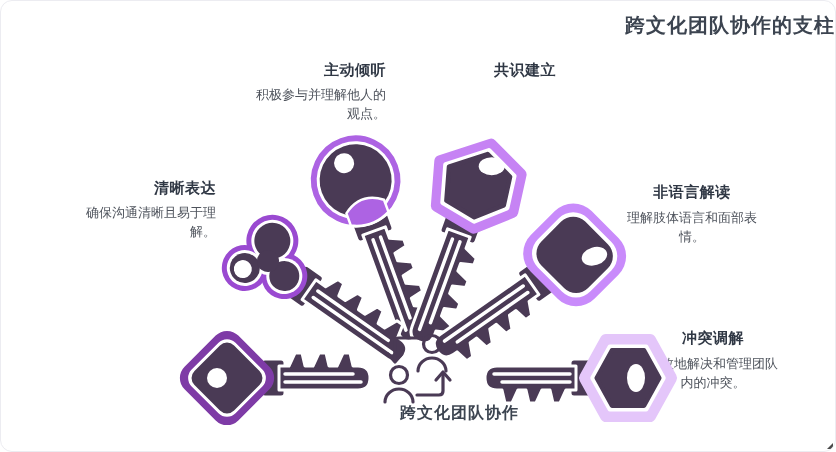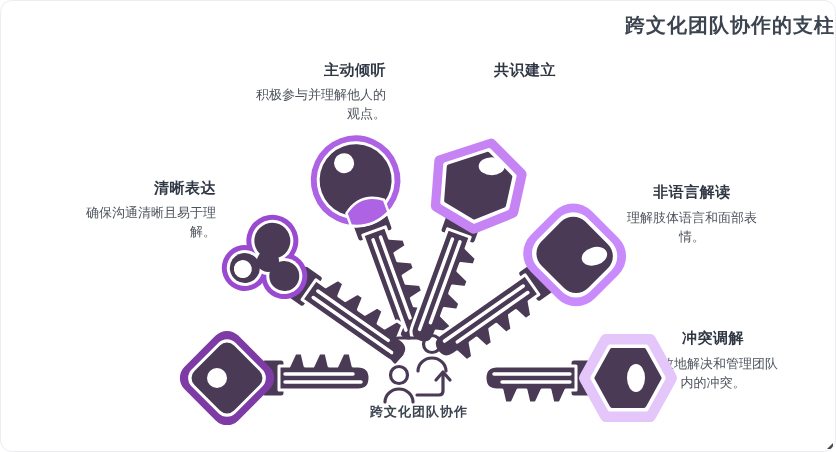--- a/index.html
+++ b/index.html
@@ -28,22 +28,22 @@
   .khole{fill:#fff;}
   .kslot{stroke:#fff;stroke-width:3.5;fill:none;stroke-linecap:round;}
   .rimline{fill:var(--rim,#a855f7);stroke:var(--rim,#a855f7);stroke-linejoin:round;}
   .whiteline{fill:#fff;stroke:#fff;stroke-linejoin:round;}
   .bodyline{fill:var(--key_body,#4a3a55);stroke:var(--key_body,#4a3a55);stroke-linejoin:round;}
 
   .center-icon{position:absolute;left:381px;top:328px;width:74px;height:76px;}
   .center-icon svg{display:block;}
   .cstroke{stroke:var(--key_body,#4a3a55);stroke-width:3.2;fill:none;stroke-linecap:round;stroke-linejoin:round;}
   .center-label{
-    position:absolute;left:318px;top:402px;width:200px;text-align:center;
-    font-size:13px;font-weight:bold;color:var(--title_text,#3c4450);letter-spacing:1px;
+    position:absolute;left:318px;top:402px;width:200px;text-align:right;
+    font-size:16px;font-weight:bold;color:var(--title_text,#3c4450);letter-spacing:1px;
   }
   .resize-grip{position:absolute;right:2px;bottom:2px;width:0;height:0;
     border-left:6px solid transparent;border-bottom:6px solid #4a4a4a;}
 </style>
 </head>
 <body>
 
 <div class="canvas">
 
   <div class="title">跨文化团队协作的支柱</div>

